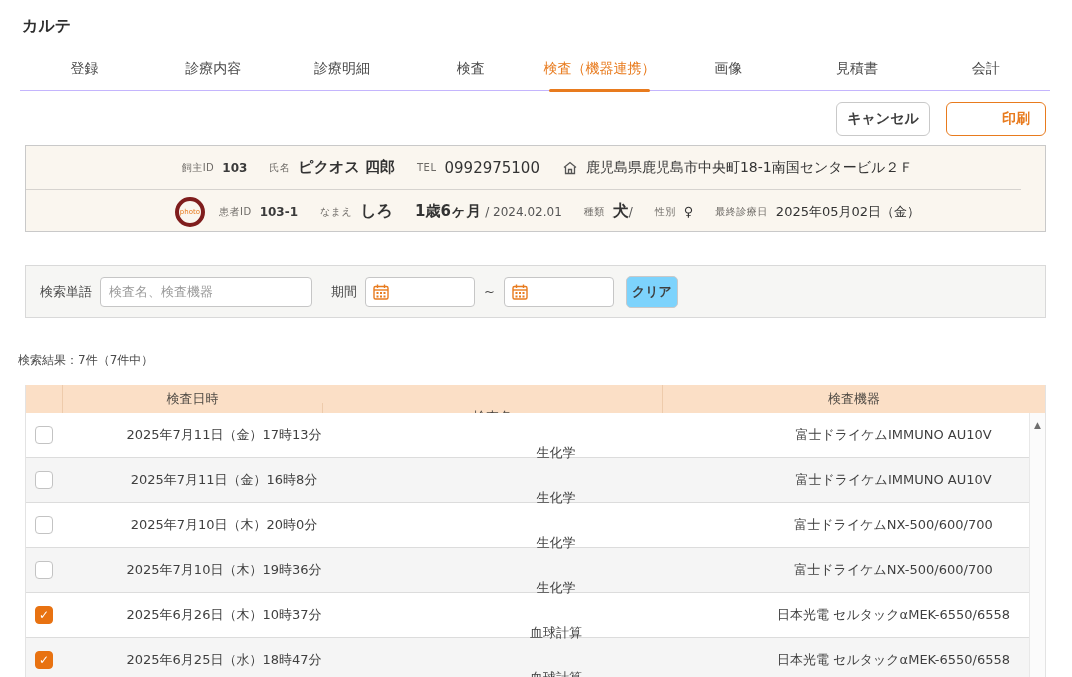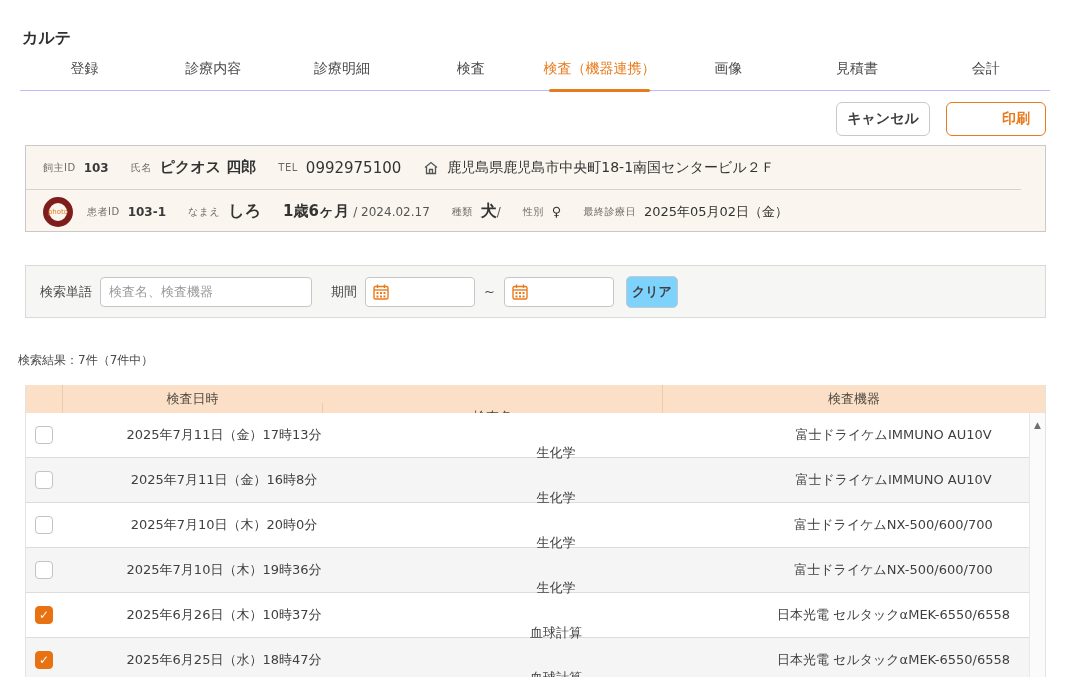--- a/index.html
+++ b/index.html
@@ -1,47 +1,47 @@
 <!DOCTYPE html>
 <html><head>
 <meta charset="utf-8">
 <style>
   * { margin:0; padding:0; box-sizing:border-box; }
   html,body { width:1072px; height:677px; overflow:hidden; background:#fff;
     font-family:"DejaVu Sans","Liberation Sans",sans-serif; color:#3f3f3f; }
   .page { position:relative; width:1072px; height:677px; }
 
   
-  .page-title { position:absolute; left:22px; top:28px; font-size:16px; font-weight:bold; color:#2f2f2f; }
+  .page-title { position:absolute; left:22px; top:16px; font-size:16px; font-weight:bold; color:#2f2f2f; }
 
   
   .tabbar { position:absolute; left:20px; right:22px; top:52px; display:flex; border-bottom:1px solid #c4b5fd; }
   .tab { flex:1; text-align:center; font-size:14px; color:#4a4a4a; padding:8px 0 12px; cursor:pointer; position:relative; }
   .tab.active { color:#e87b1e; }
   .tab.active::after { content:""; position:absolute; left:14px; right:14px; bottom:-2px; height:3px; background:#e87b1e; border-radius:2px; }
 
   
   .actions { position:absolute; right:26px; top:102px; display:flex; gap:16px; }
   .btn { font-size:14px; font-weight:bold; border-radius:6px; padding:7px 0; text-align:center; cursor:pointer; background:#fff; }
   .btn-cancel { width:94px; border:1px solid #c9c9c9; color:#3f3f3f; }
   .btn-print { width:100px; border:1px solid #e87b1e; color:#e87b1e;padding-left:40px; }
 
   
   .profile-box { position:absolute; left:25px; right:26px; top:145px; height:87px;
     background:#faf6ef; border:1px solid #c9c9c9; }
-  .profile-row { height:43px; display:flex; align-items:center; padding-left:17px; }
+  .profile-row { height:43px; display:flex; align-items:center; padding-left:24px;justify-content:center; }
   .profile-divider { height:1px; background:#d6d3cf; margin-right:24px; }
   .lbl { font-size:10px; color:#6d6a66; margin-right:8px; letter-spacing:.5px; }
   .val-sm { font-size:12px; font-weight:bold; color:#3a3a3a; }
   .val-bold { font-size:15px; font-weight:bold; color:#333; }
   .val-reg { font-size:15px; color:#333; }
   .gap { display:inline-block; width:22px; }
   .gap-sm { display:inline-block; width:12px; }
   .house-icon { width:16px; height:16px; margin:0 8px 0 22px; }
-  .photo-circle { width:30px; height:30px; border:6px solid #7f1d1d; border-radius:50%;
+  .photo-circle { width:30px; height:30px; border:4px solid #7f1d1d; border-radius:50%;
     color:#e87b1e; font-size:7px; display:flex; align-items:center; justify-content:center; margin-right:14px; background:#faf6ef; }
   .slash-sm { font-size:12px; color:#555; }
   .birth { font-size:12px; color:#555; }
 
   
   .search-panel { position:absolute; left:25px; right:26px; top:265px; height:53px;
     background:#f6f6f4; border:1px solid #d9d9d9; display:flex; align-items:center; padding-left:14px; }
   .search-label { font-size:13px; color:#4a4a4a; margin-right:8px; }
   .kw-input { width:212px; height:30px; border:1px solid #c6c6c6; border-radius:4px; background:#fff;
     font-size:13px; padding:0 8px; color:#333; font-family:inherit; }
@@ -124,21 +124,21 @@
     <div class="profile-row">
       <span class="photo-circle">photo</span>
       <span class="lbl">患者ID</span>
       <span class="val-sm">103-1</span>
       <span class="gap"></span>
       <span class="lbl">なまえ</span>
       <span class="val-bold" style="font-size:16px">しろ</span>
       <span class="gap"></span>
       <span class="val-bold">1歳6ヶ月</span>
       <span class="gap-sm" style="width:4px"></span>
-      <span class="birth">/ 2024.02.17</span>
+      <span class="birth">/ 2024.02.01</span>
       <span class="gap"></span>
       <span class="lbl">種類</span>
       <span class="val-bold" style="font-size:16px">犬</span>
       <span class="slash-sm">/</span>
       <span class="gap"></span>
       <span class="lbl">性別</span>
       <span class="val-reg" style="font-size:13px">♀</span>
       <span class="gap"></span>
       <span class="lbl">最終診療日</span>
       <span class="val-reg" style="font-size:13px">2025年05月02日（金）</span>

